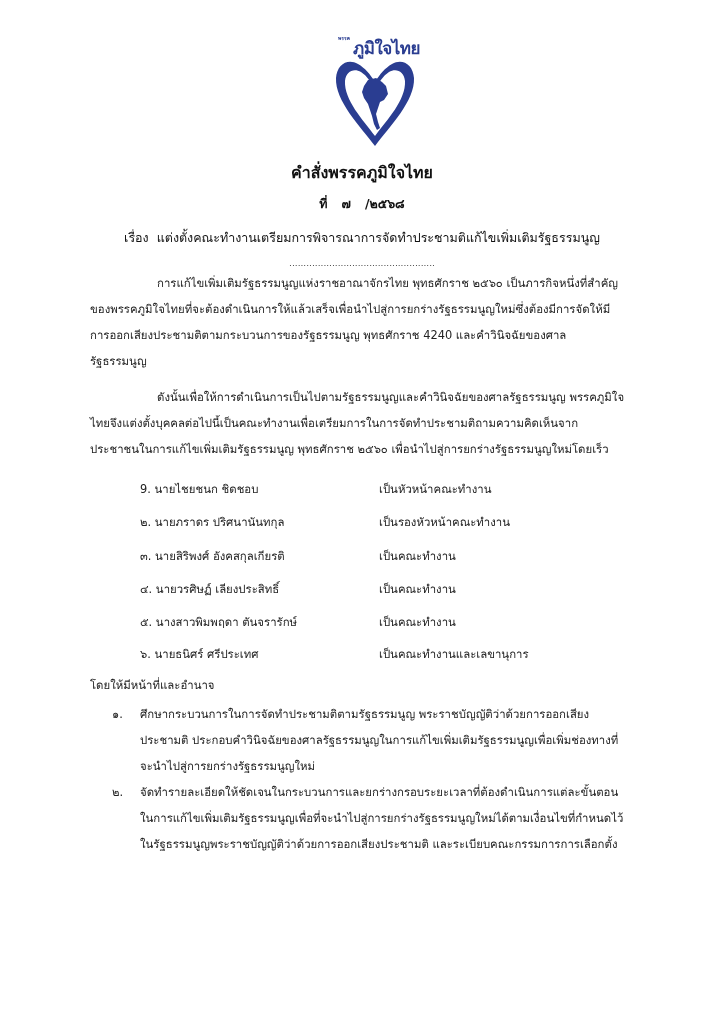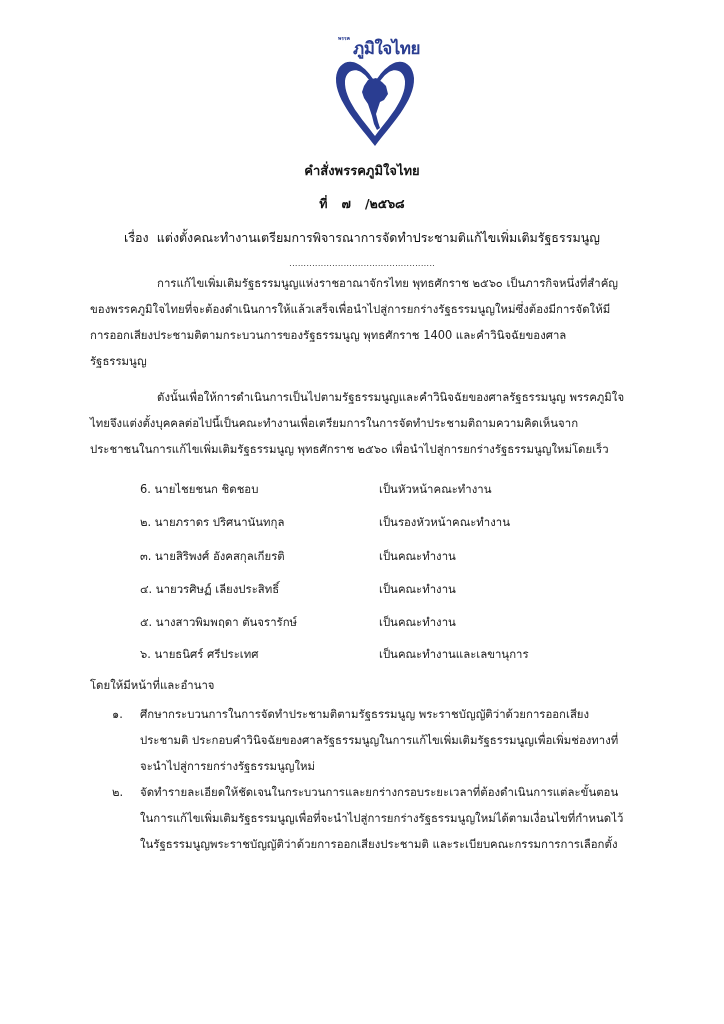--- a/index.html
+++ b/index.html
@@ -15,21 +15,21 @@
     position: absolute; left: 0; top: 0; width: 90px; text-align: right;
     font-size: 17px; font-weight: bold; color: #2a3d91; letter-spacing: -0.5px;
   }
   .logo-small {
     position: absolute; left: 8px; top: 0px; font-size: 5px; color: #2a3d91; font-weight: bold;
   }
   .logo svg { position: absolute; left: 0; top: 22px; }
   .center {
     position: absolute; left: 0; width: 724px; text-align: center; white-space: nowrap;
   }
-  .title { top: 160px; font-size: 13px; font-weight: bold; color: #111; }
+  .title { top: 160px; font-size: 16px; font-weight: bold; color: #111; }
   .number { top: 194px; font-size: 12.5px; font-weight: bold; color: #111; }
   .number .gap { display: inline-block; width: 14px; }
   .subject { top: 228px; font-size: 12.5px; font-weight: normal; color: #111; }
   .subject .gap { display: inline-block; width: 8px; }
   .dots { top: 258px; font-size: 9px; color: #444; letter-spacing: 0px; }
   .para {
     position: absolute; left: 90px; width: 566px; font-size: 11.4px; line-height: 26px; color: #222;
   }
   .para .line { display: block; white-space: nowrap; }
   .para .indent { padding-left: 67px; }
@@ -71,32 +71,32 @@
 
 <div class="center subject">
   <span>เรื่อง</span><span class="gap"></span><span>แต่งตั้งคณะทำงานเตรียมการพิจารณาการจัดทำประชามติแก้ไขเพิ่มเติมรัฐธรรมนูญ</span>
 </div>
 
 <div class="center dots">...................................................</div>
 
 <div class="para p1">
   <span class="line indent">การแก้ไขเพิ่มเติมรัฐธรรมนูญแห่งราชอาณาจักรไทย พุทธศักราช ๒๕๖๐ เป็นภารกิจหนึ่งที่สำคัญ</span>
   <span class="line">ของพรรคภูมิใจไทยที่จะต้องดำเนินการให้แล้วเสร็จเพื่อนำไปสู่การยกร่างรัฐธรรมนูญใหม่ซึ่งต้องมีการจัดให้มี</span>
-  <span class="line">การออกเสียงประชามติตามกระบวนการของรัฐธรรมนูญ พุทธศักราช 1400 และคำวินิจฉัยของศาล</span>
+  <span class="line">การออกเสียงประชามติตามกระบวนการของรัฐธรรมนูญ พุทธศักราช 4240 และคำวินิจฉัยของศาล</span>
   <span class="line">รัฐธรรมนูญ</span>
 </div>
 
 <div class="para p2">
   <span class="line indent">ดังนั้นเพื่อให้การดำเนินการเป็นไปตามรัฐธรรมนูญและคำวินิจฉัยของศาลรัฐธรรมนูญ พรรคภูมิใจ</span>
   <span class="line">ไทยจึงแต่งตั้งบุคคลต่อไปนี้เป็นคณะทำงานเพื่อเตรียมการในการจัดทำประชามติถามความคิดเห็นจาก</span>
   <span class="line">ประชาชนในการแก้ไขเพิ่มเติมรัฐธรรมนูญ พุทธศักราช ๒๕๖๐ เพื่อนำไปสู่การยกร่างรัฐธรรมนูญใหม่โดยเร็ว</span>
 </div>
 
 <div class="member" style="top:480px;">
-  <span class="name">6. นายไชยชนก  ชิดชอบ</span>
+  <span class="name">9. นายไชยชนก  ชิดชอบ</span>
   <span class="role">เป็นหัวหน้าคณะทำงาน</span>
 </div>
 <div class="member" style="top:513px;">
   <span class="name">๒. นายภราดร  ปริศนานันทกุล</span>
   <span class="role">เป็นรองหัวหน้าคณะทำงาน</span>
 </div>
 <div class="member" style="top:547px;">
   <span class="name">๓. นายสิริพงศ์  อังคสกุลเกียรติ</span>
   <span class="role">เป็นคณะทำงาน</span>
 </div>

